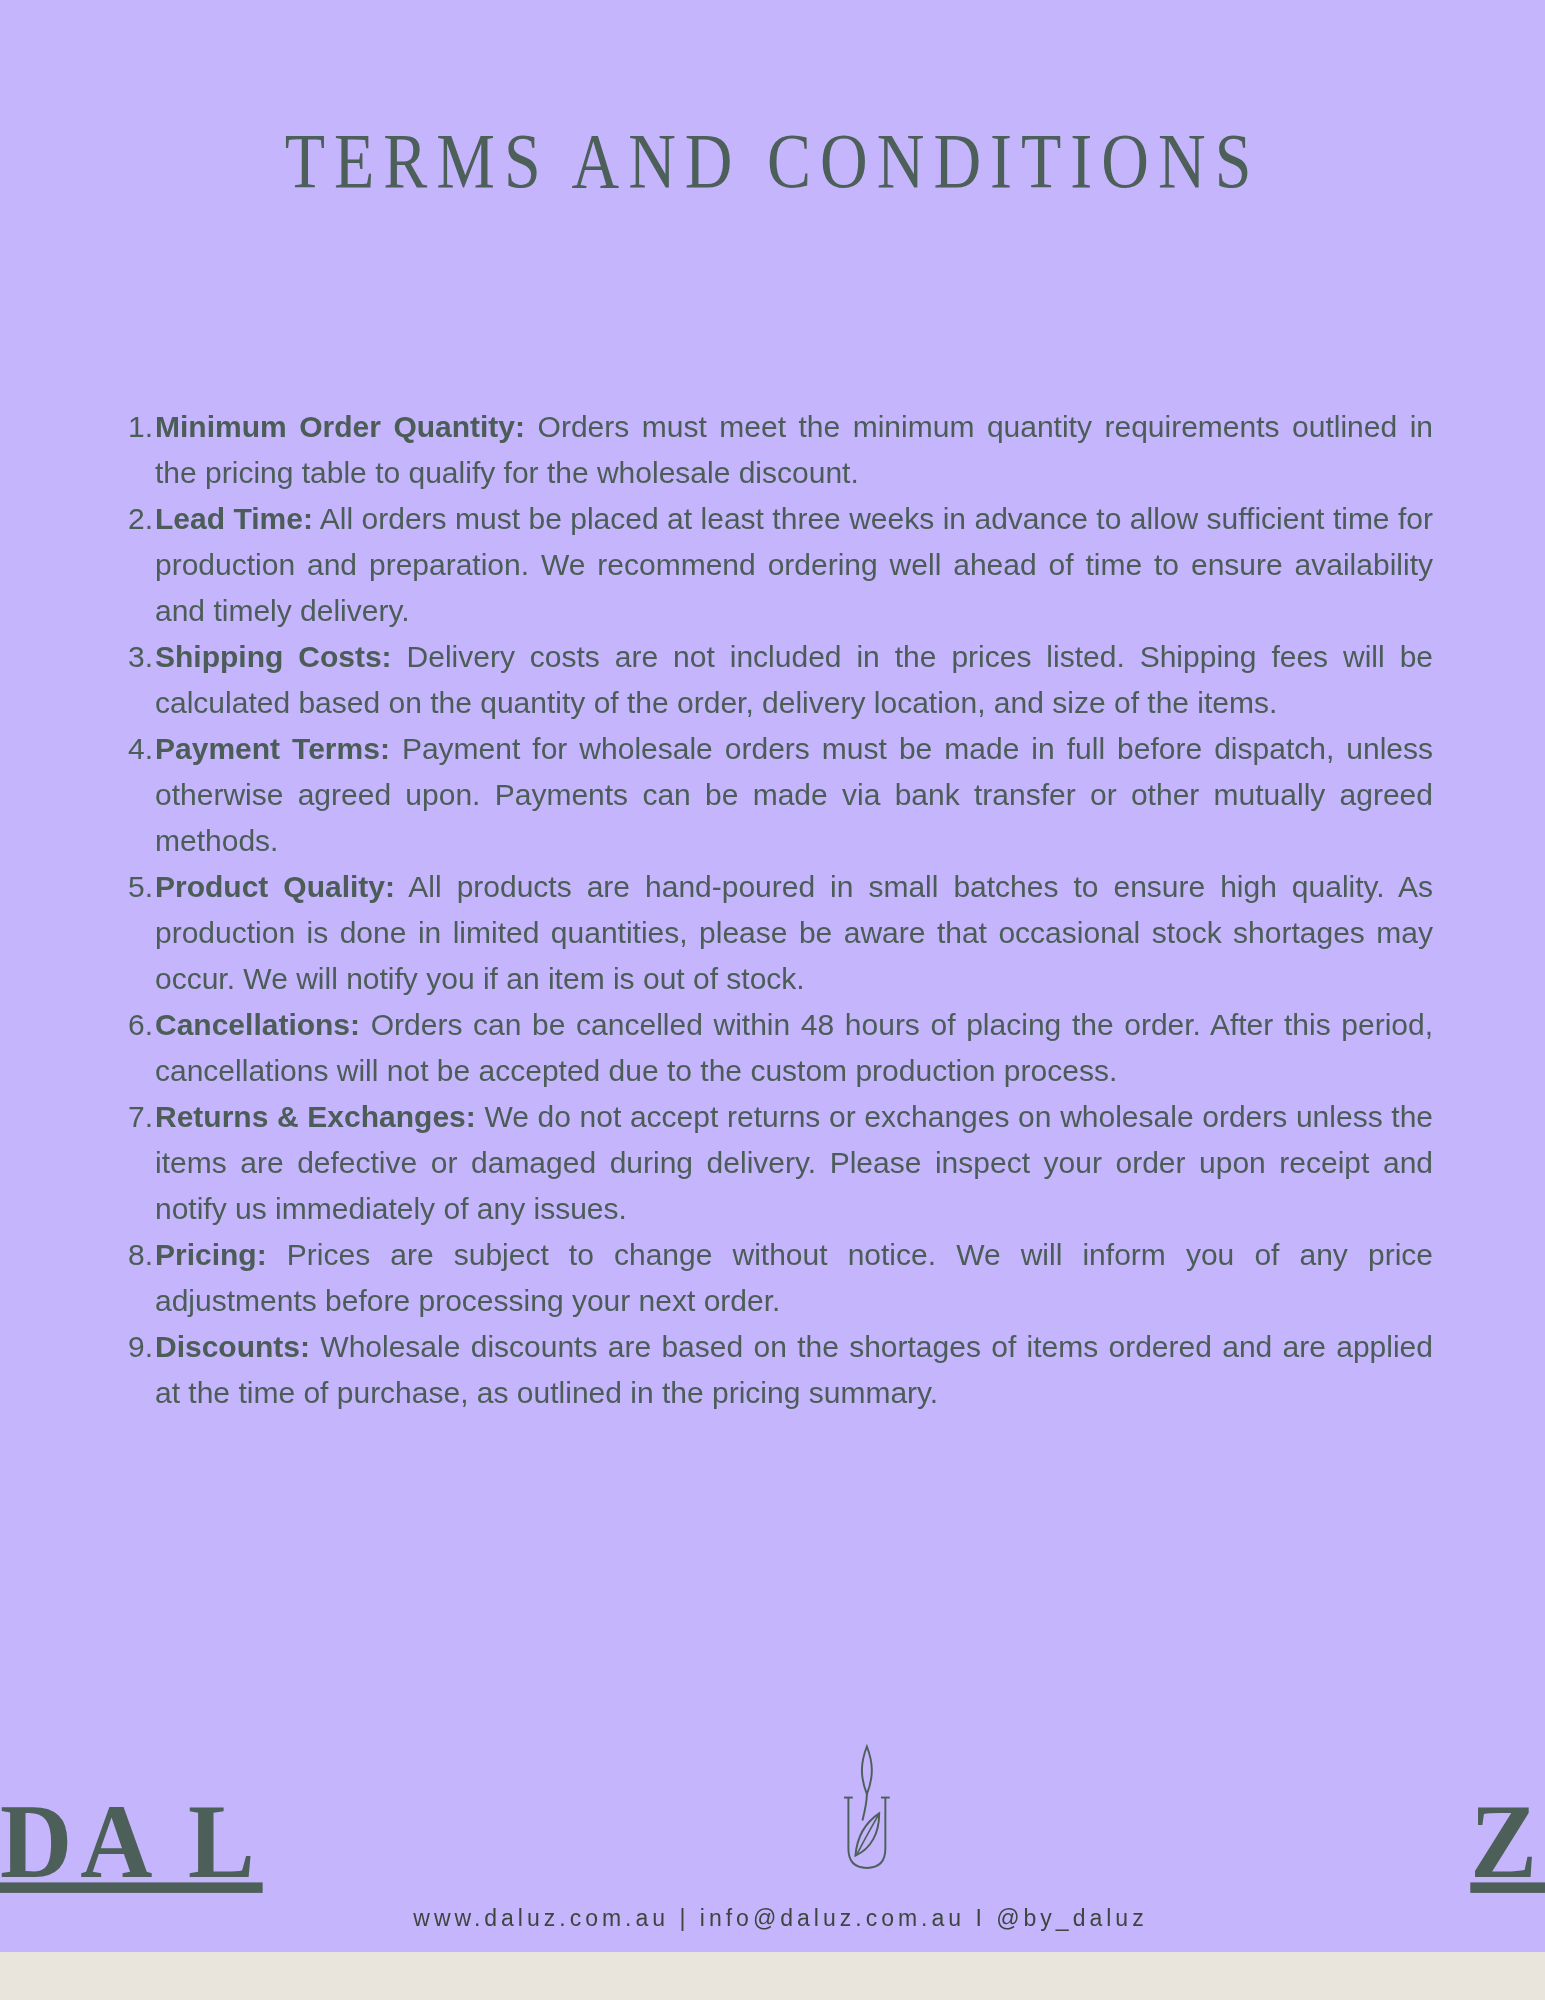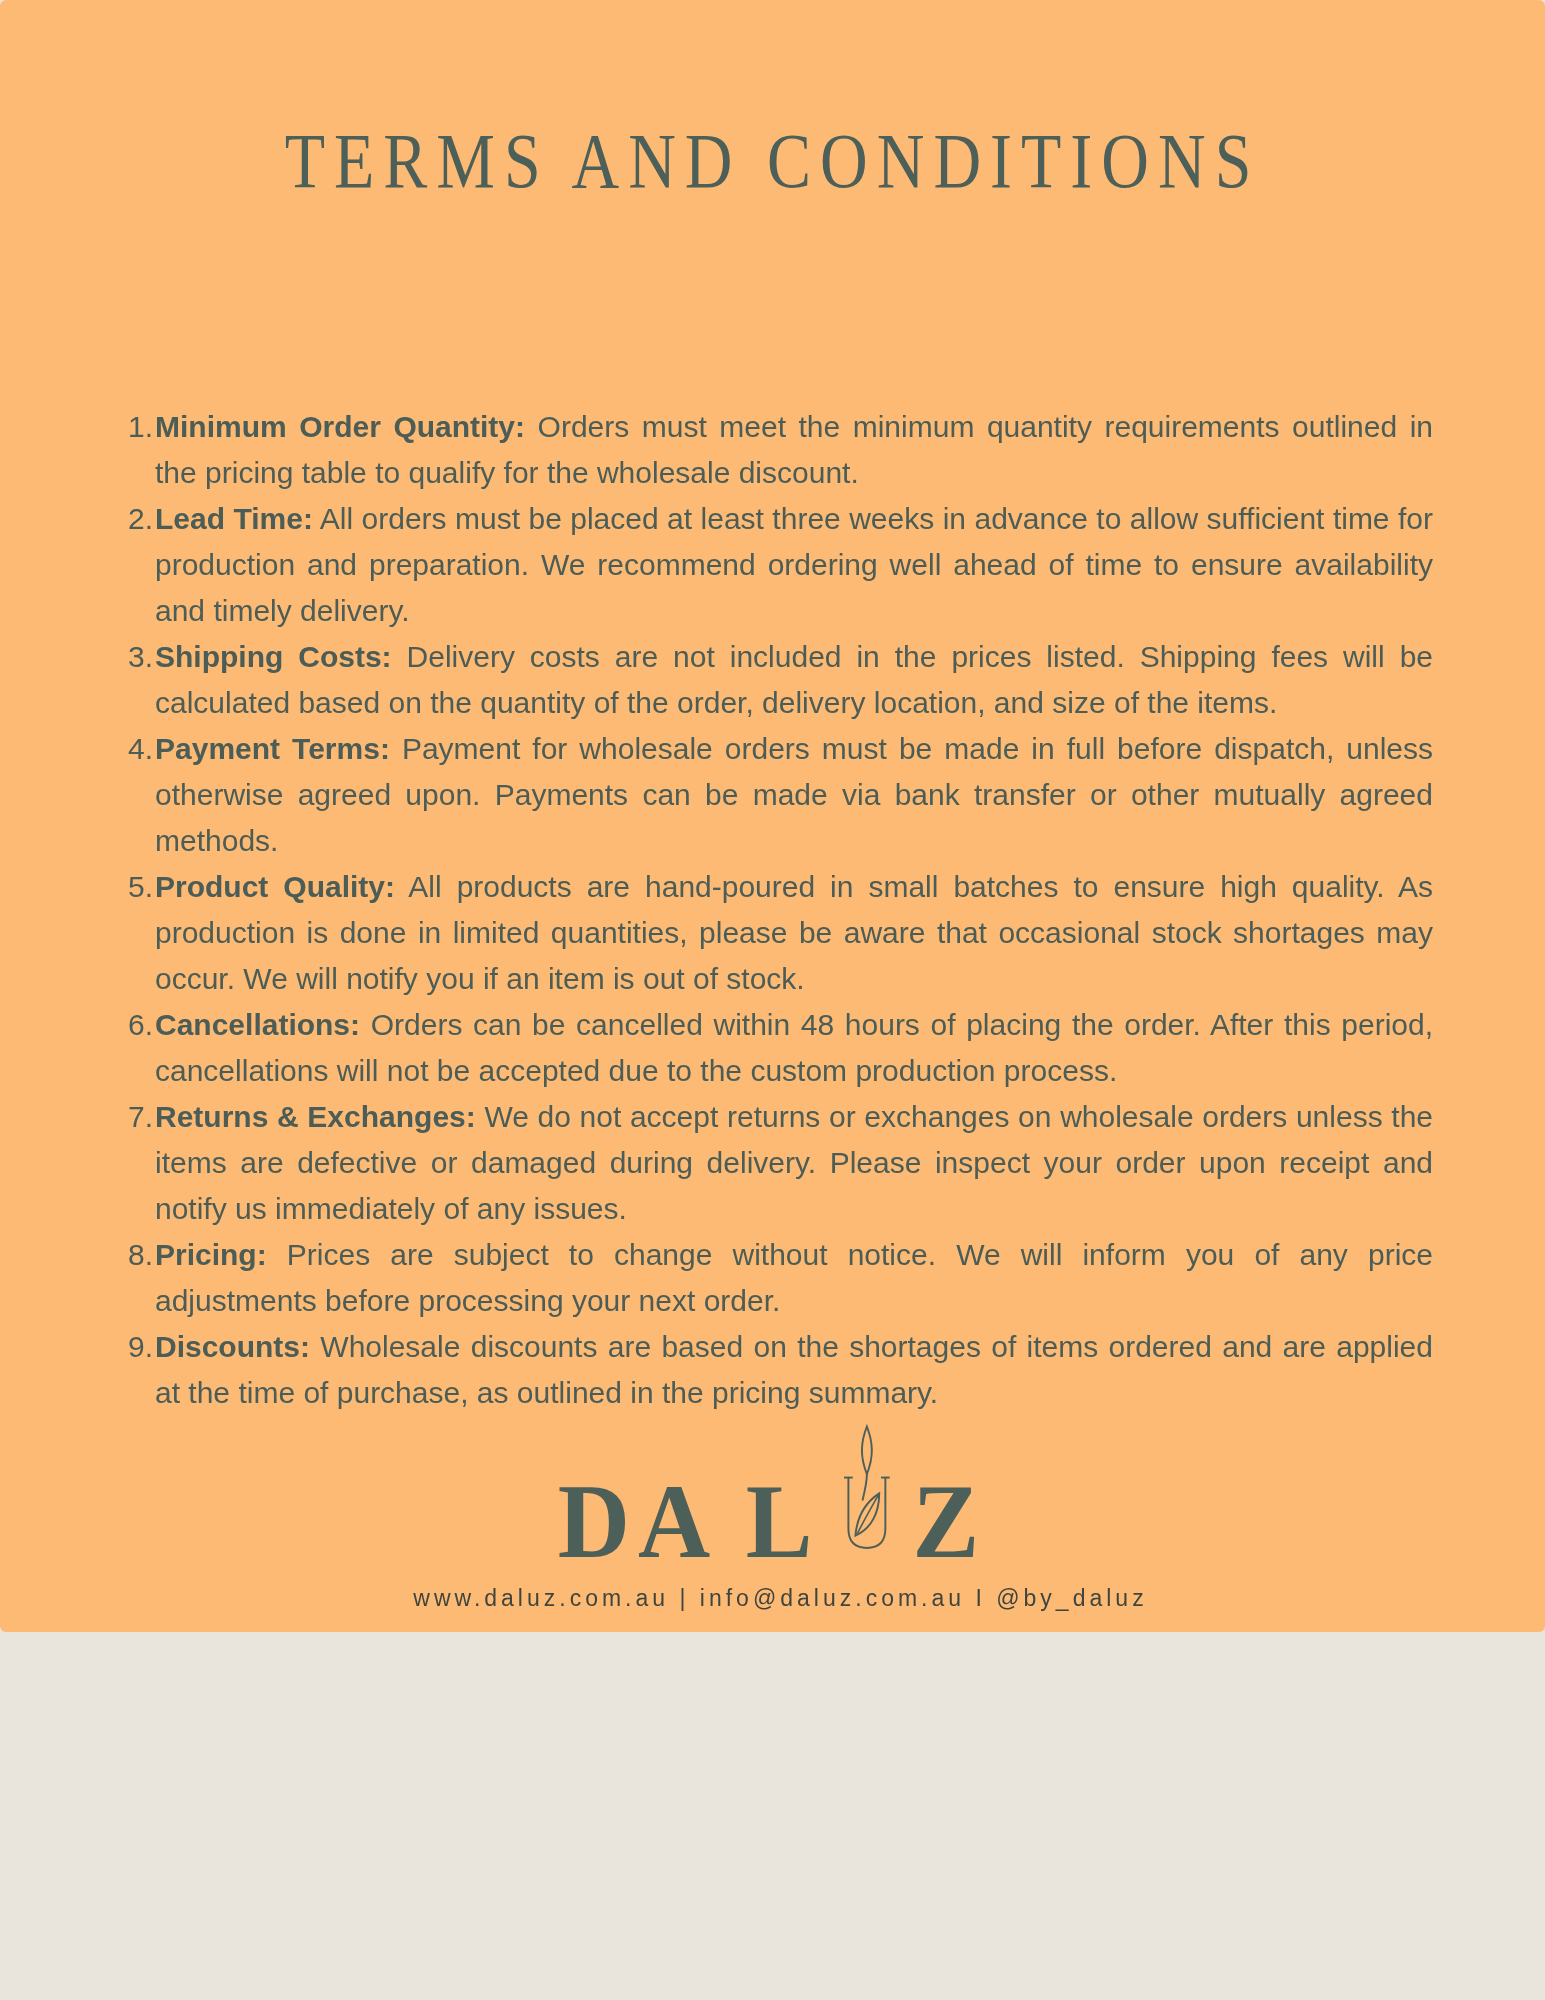--- a/index.html
+++ b/index.html
@@ -1,22 +1,21 @@
 <!DOCTYPE html>
 <html><head>
 <meta charset="utf-8">
 <style>
   html,body{margin:0;padding:0;background:#e9e4dc;}
   .page{
     position:relative;
-    width:1545px;height:1632px;
-    background:#fdba74;
+    width:1545px;height:1952px;
+    background:#c4b5fd;
     font-family:"Liberation Sans",sans-serif;
     overflow:hidden;
-    border-radius:6px;
   }
   .title{
     position:absolute;top:116px;left:0;width:100%;
     margin:0;text-align:center;
     font-family:"Liberation Serif",serif;
     font-weight:400;
     font-size:66px;
     letter-spacing:9px;
     color:#4d5f59;
     transform:scaleY(1.18);
@@ -27,22 +26,22 @@
     margin:0;padding:0;list-style:none;
     color:#4b5d56;
     font-size:30px;line-height:46px;
   }
   .term{display:flex;}
   .term .num{flex:0 0 30px;text-align:right;white-space:nowrap;}
   .term .body{flex:1;text-align:justify;padding-left:2px;}
   .term .label{font-weight:700;}
   .logo{
     position:absolute;bottom:57px;left:0;width:100%;
-    display:flex;justify-content:center;align-items:flex-end;
-    gap:17px;color:#4d5f59;
+    display:flex;justify-content:space-between;align-items:flex-end;
+    gap:6px;color:#4d5f59;text-decoration:underline;
   }
   .logo .letters{
     font-family:"Liberation Serif",serif;
     font-weight:700;
     font-size:100px;line-height:1;
     letter-spacing:8px;
     transform:scaleY(1.05);
     transform-origin:center bottom;
     display:inline-block;
   }

